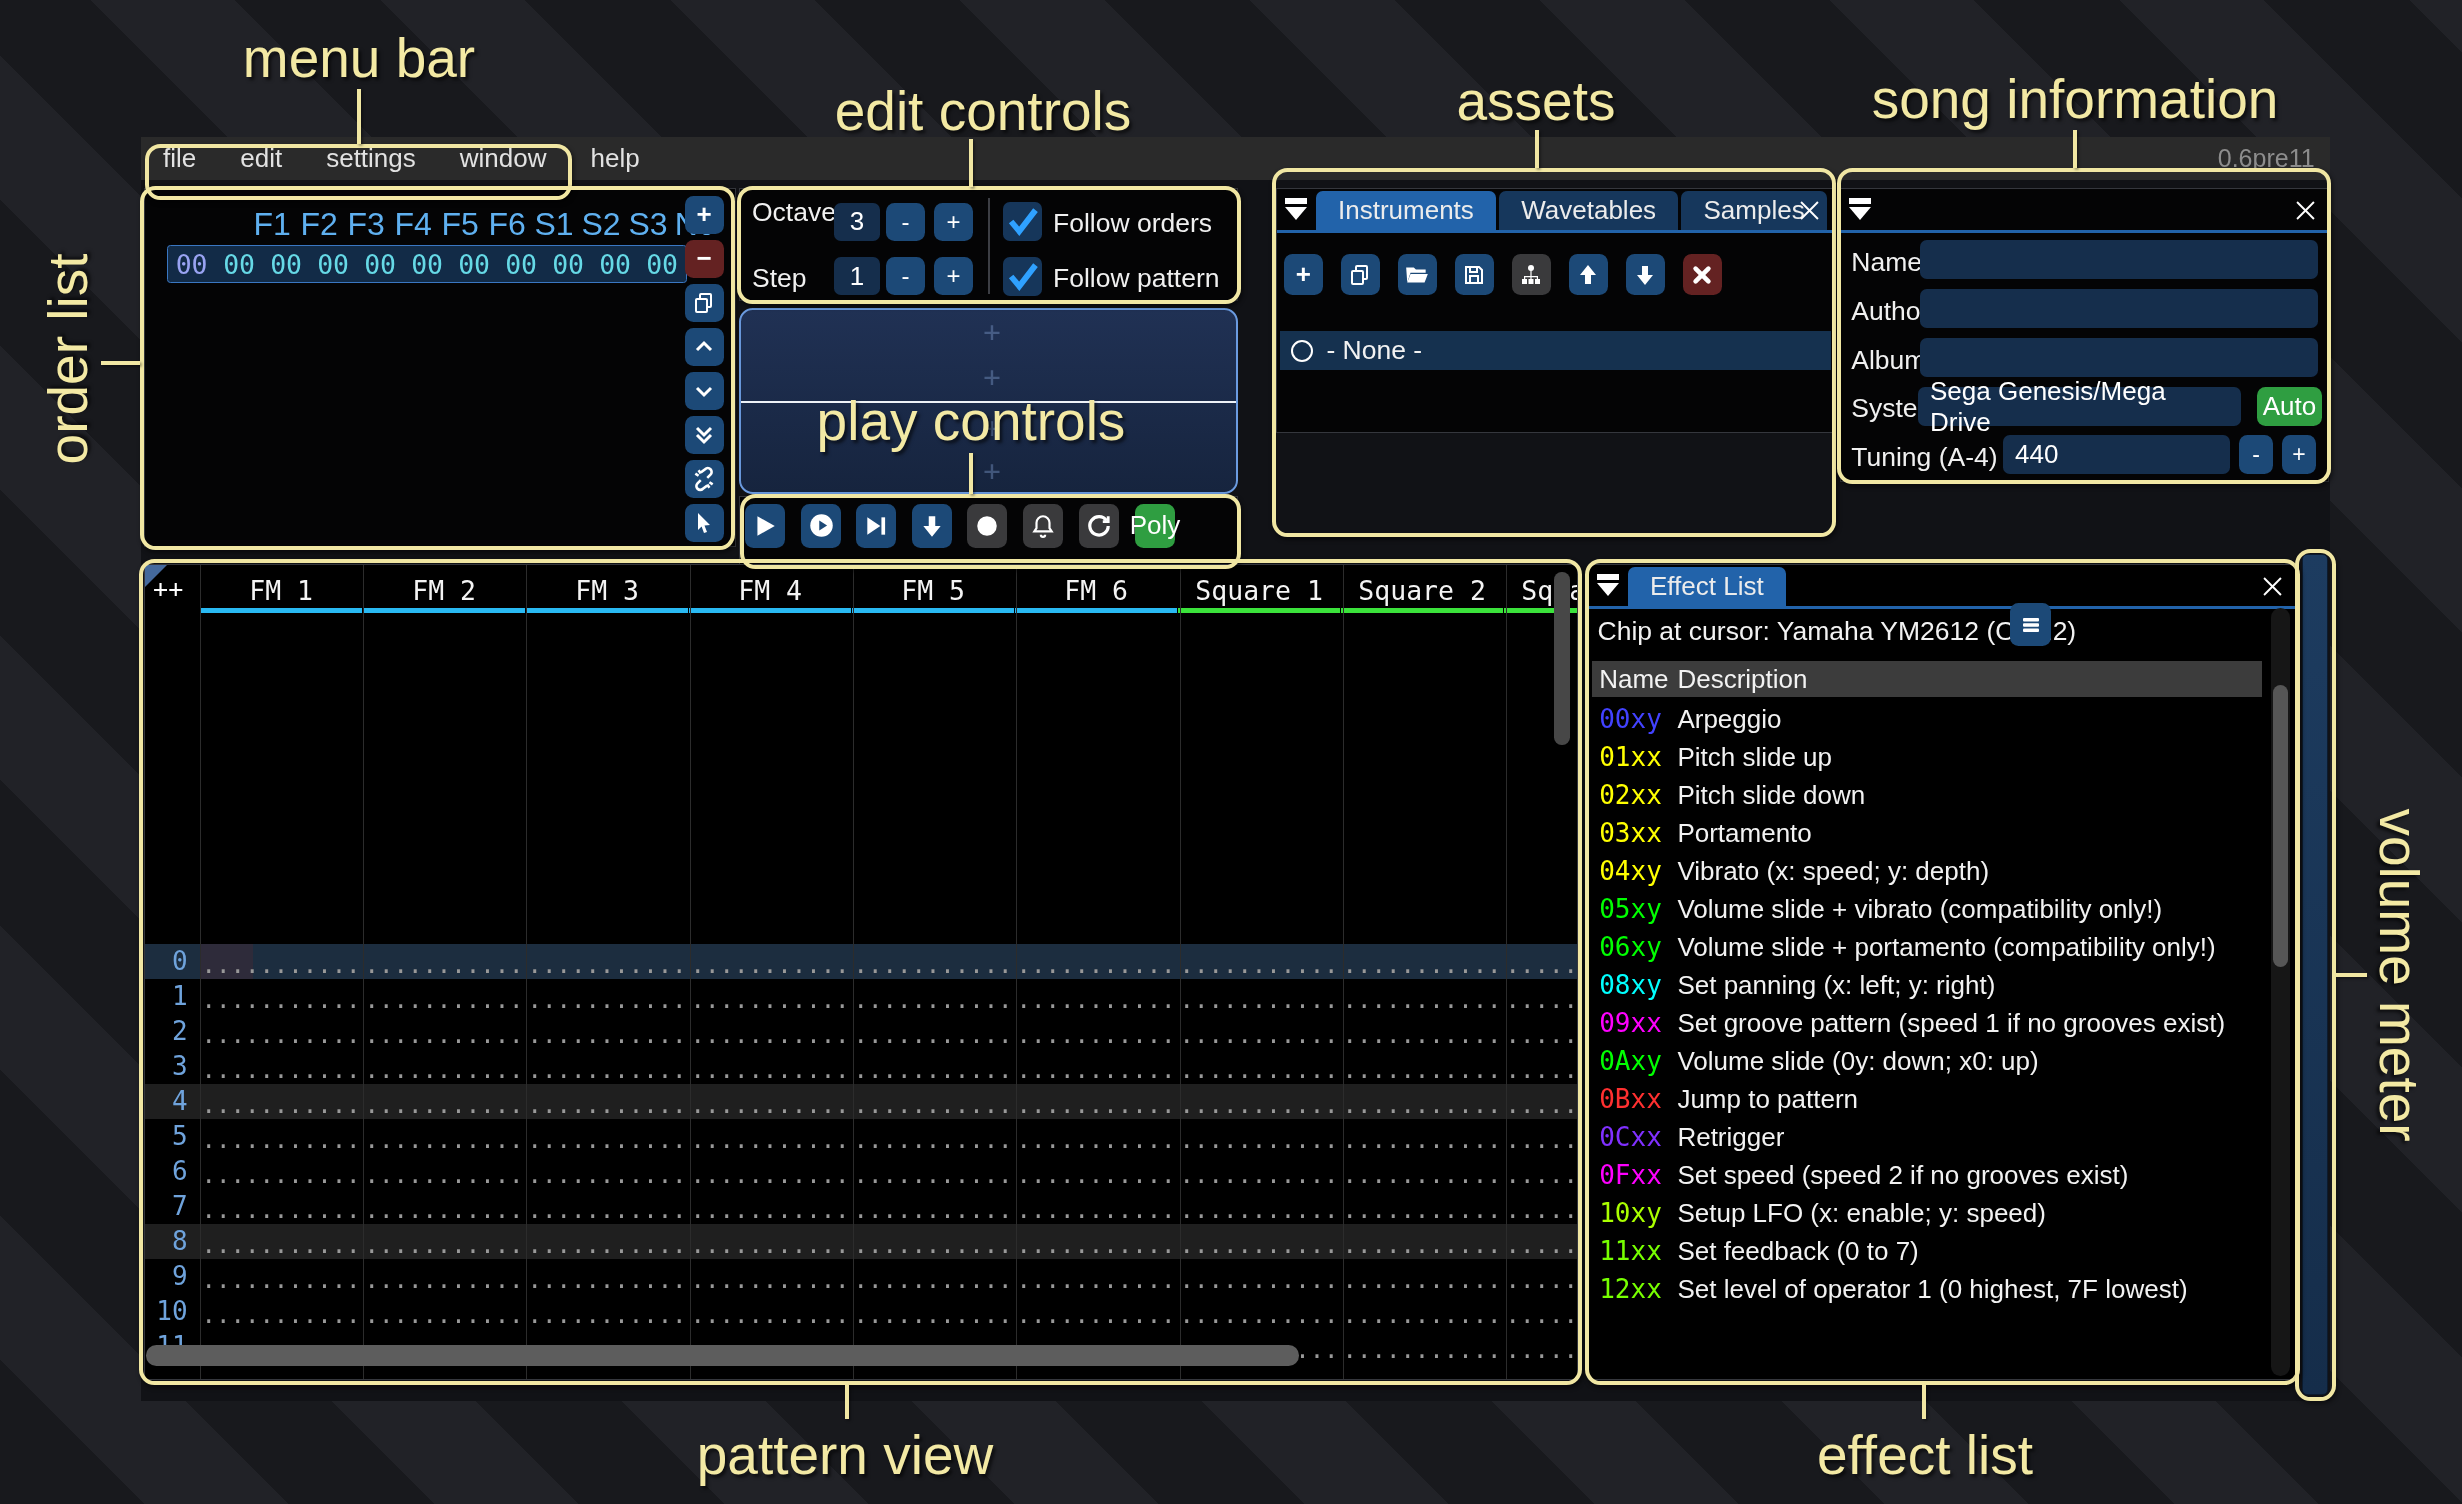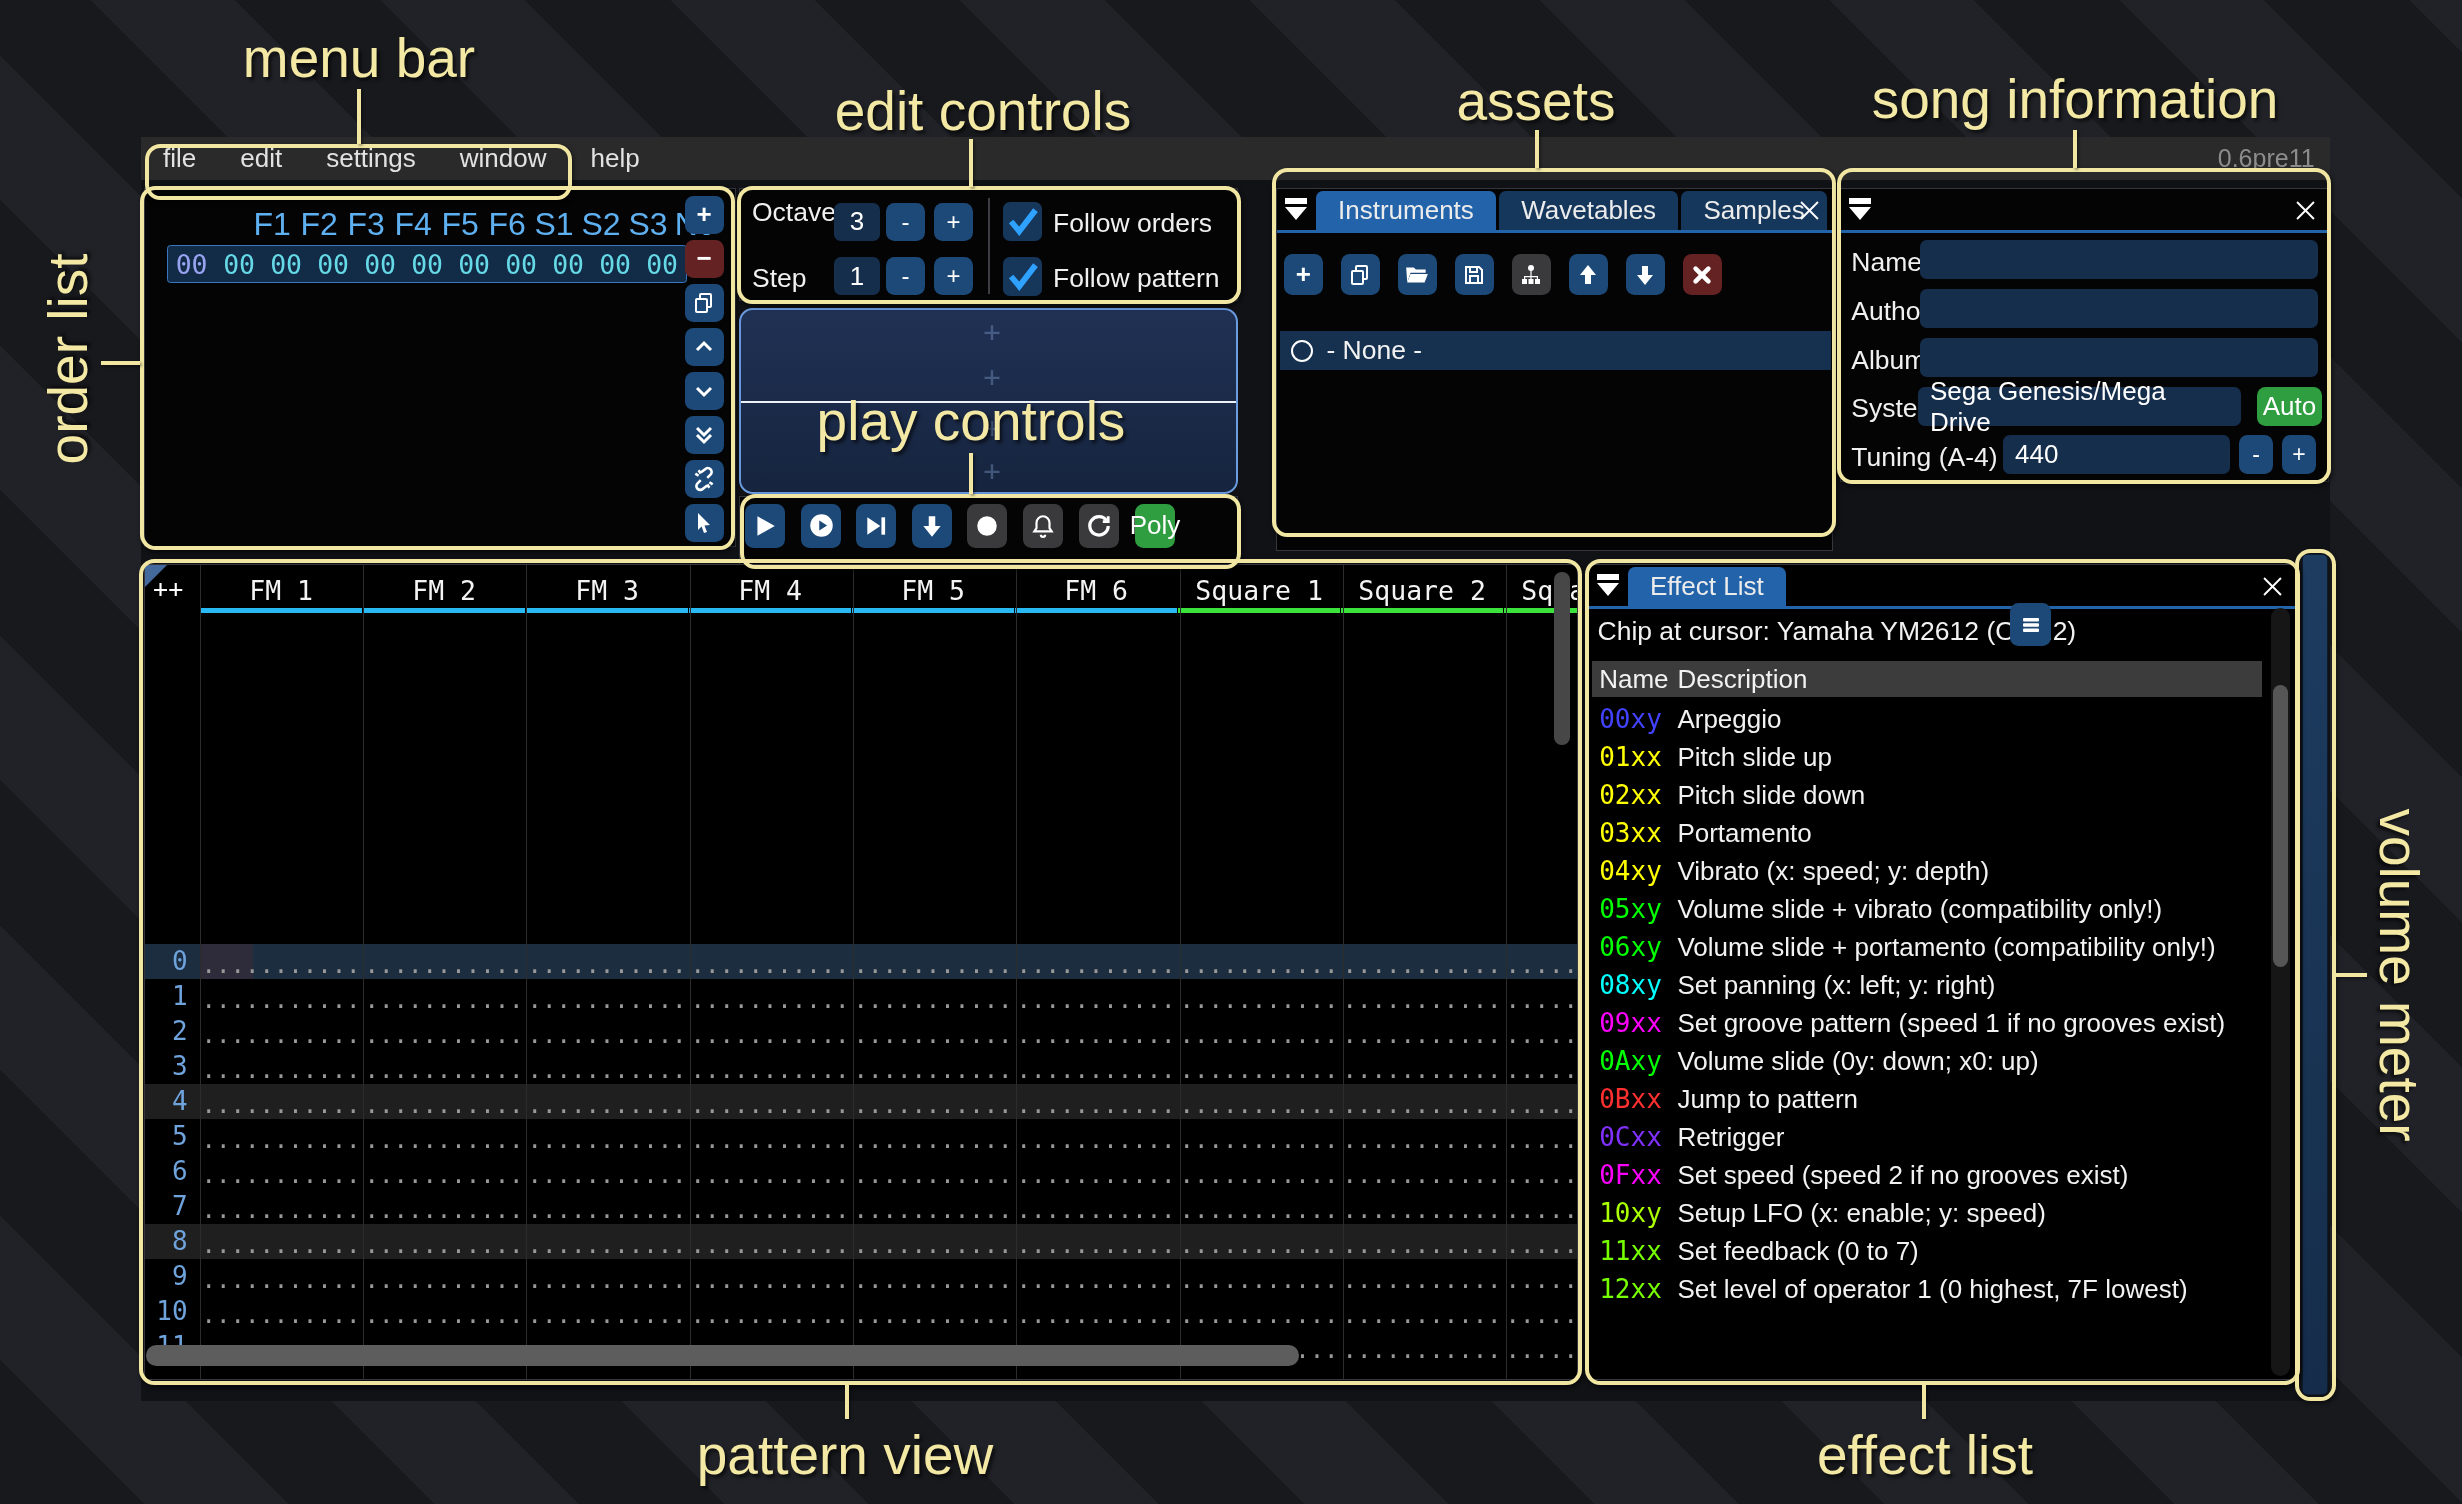--- a/index.html
+++ b/index.html
@@ -65,21 +65,21 @@
   #osc-line { position:absolute; left:0; right:0; top:91px; height:1.7px; background:#eef2f7; }
   .osc-tick { position:absolute; left:238px; width:26px; text-align:center; color:rgba(130,160,210,.4);
     font-size:29px; font-family:"DejaVu Sans Mono",monospace; }
 
   
   #play-panel { left:598px; top:359px; width:499px; height:72px; }
   #play-panel .btn { position:absolute; top:6.8px; width:40px; height:44px; }
   #poly-btn { position:absolute; top:6.8px; left:395px; width:51px; height:44px; font-size:26px; }
 
   
-  #assets-panel { left:1135px; top:51px; width:557px; height:363px;text-align:right; }
+  #assets-panel { left:1135px; top:51px; width:557px; height:245px;text-align:right; }
   #assets-toolbar { position:absolute; left:6.8px; top:65px; display:flex; gap:18px; }
   #assets-toolbar .btn { width:39px; height:41px; }
   #asset-row { position:absolute; left:3.4px; top:142px; width:551px; height:39px; background:#15314f;
     display:flex; align-items:center; font-size:26.5px; color:#f2f2f2; }
   #asset-row .ring { width:22px; height:22px; border:2.6px solid #fff; border-radius:50%; margin:0 13.7px 0 10.3px; }
 
   
   #song-panel { left:1699px; top:51px; width:489px; height:294px; }
   .sf-label { position:absolute; left:10.3px; font-size:26.5px; color:#f0f0f0; }
   .sf-input { position:absolute; height:39px; }

